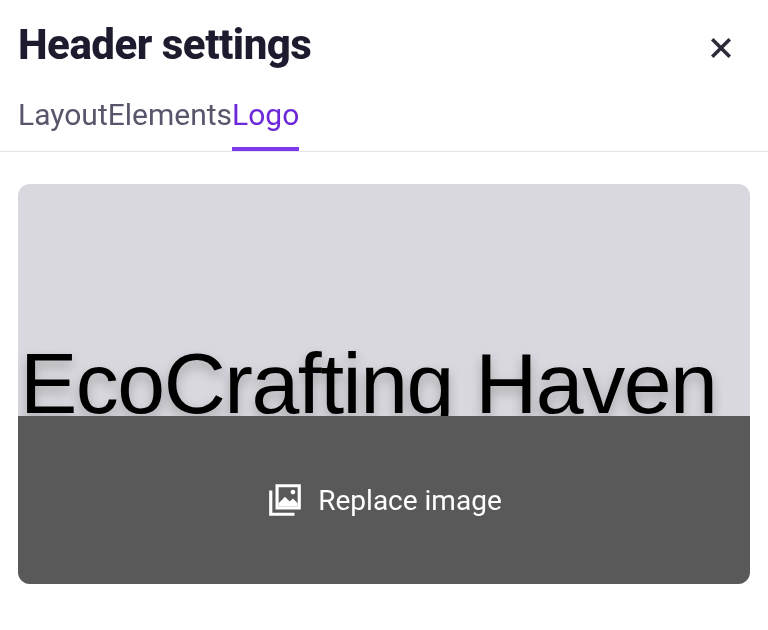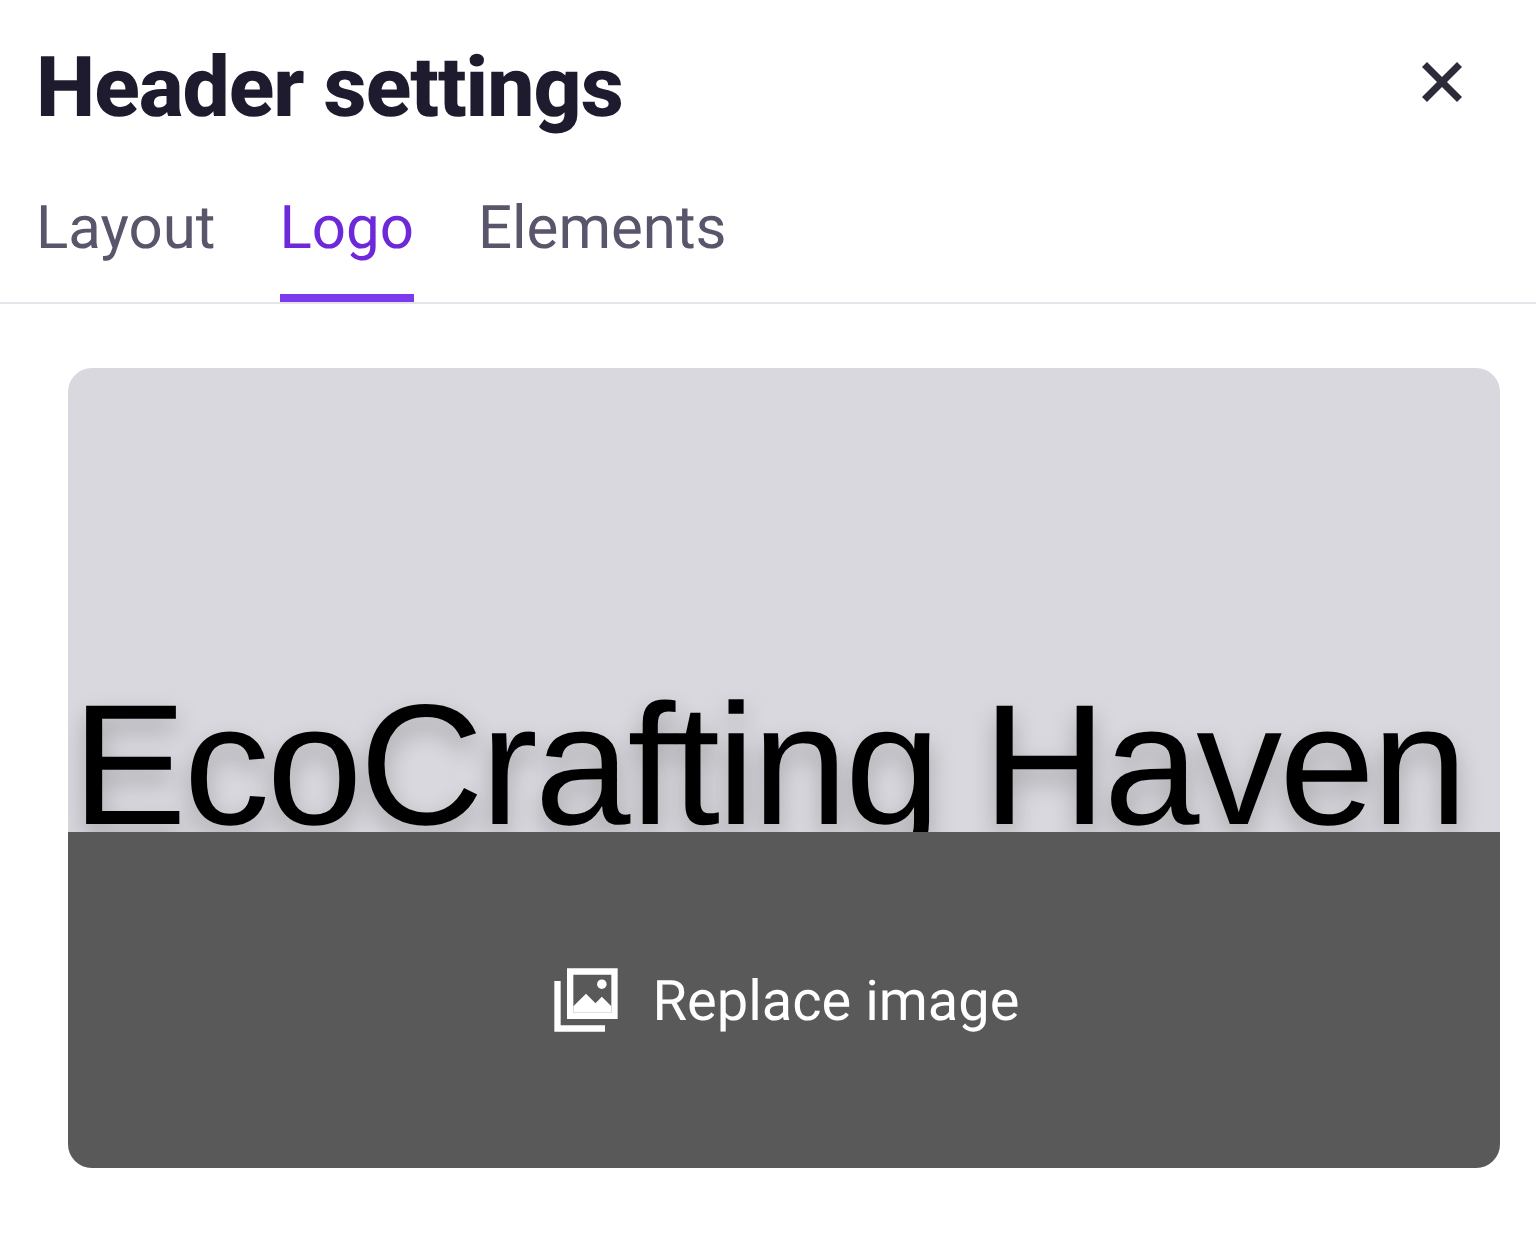--- a/index.html
+++ b/index.html
@@ -11,21 +11,21 @@
       font-family: -apple-system, BlinkMacSystemFont, "Segoe UI", Roboto, Helvetica, Arial, sans-serif;
       width: 768px;
       height: 630px;
       background: #fff;
       color: #2d2a3a;
       overflow: hidden;
     }
     .header {
       display: flex;
       justify-content: space-between;
-      align-items: flex-start;
+      align-items: flex-end;
       padding: 20px 26px 0 18px;
     }
     .title {
       font-size: 42px;
       font-weight: 800;
       letter-spacing: -0.5px;
       color: #1f1b2e;
     }
     .close-btn {
       background: none;
@@ -38,39 +38,38 @@
       justify-content: center;
     }
     .close-btn svg {
       width: 30px;
       height: 30px;
       stroke: #2d2a3a;
       stroke-width: 2.8;
     }
     .tabs {
       display: flex;
-      gap: 32px;
       padding: 28px 18px 0 18px;
       border-bottom: 1px solid #e6e4ea;
     }
     .tab {
       font-size: 30px;
       font-weight: 400;
       color: #5a556b;
       padding-bottom: 14px;
       cursor: pointer;
       border-bottom: 4px solid transparent;
       line-height: 1.2;
     }
     .tab.active {
       color: #6d28d9;
       border-bottom-color: #7c3aed;
     }
     .content {
-      padding: 32px 18px 0 34px;
+      padding: 32px 18px 0 18px;
       text-align: right;
     }
     .logo-preview {
       position: relative;
       width: 100%;
       height: 400px;
       background: #d9d8de;
       border-radius: 12px;
       overflow: hidden;
     }
@@ -119,22 +118,22 @@
   <button class="close-btn">
     <svg viewBox="0 0 24 24" fill="none">
       <line x1="5" y1="5" x2="19" y2="19"></line>
       <line x1="19" y1="5" x2="5" y2="19"></line>
     </svg>
   </button>
 </div>
 
 <div class="tabs">
   <div class="tab">Layout</div>
+  <div class="tab">Elements</div>
   <div class="tab active">Logo</div>
-  <div class="tab">Elements</div>
 </div>
 
 <div class="content">
   <div class="logo-preview">
     <div class="logo-text">EcoCrafting Haven</div>
     <div class="replace-overlay">
       <svg viewBox="0 0 24 24">
         <path d="M4 6 H2 V22 H18 V20 H4 Z"></path>
         <path d="M6 2 H22 V18 H6 Z M8 4 V16 H20 V4 Z"></path>
         <path d="M8 14 L12 10 L15 13 L17 11 L20 14 V16 H8 Z"></path>

